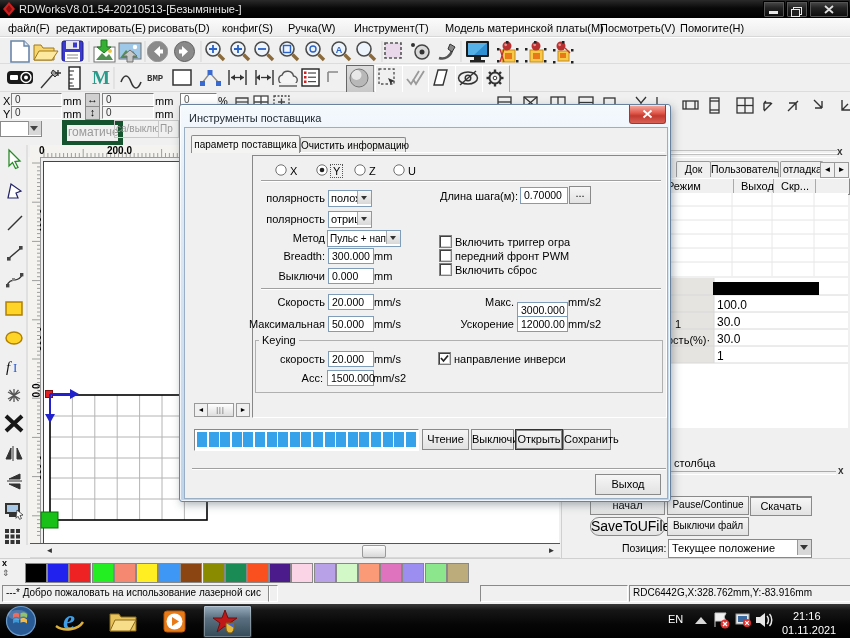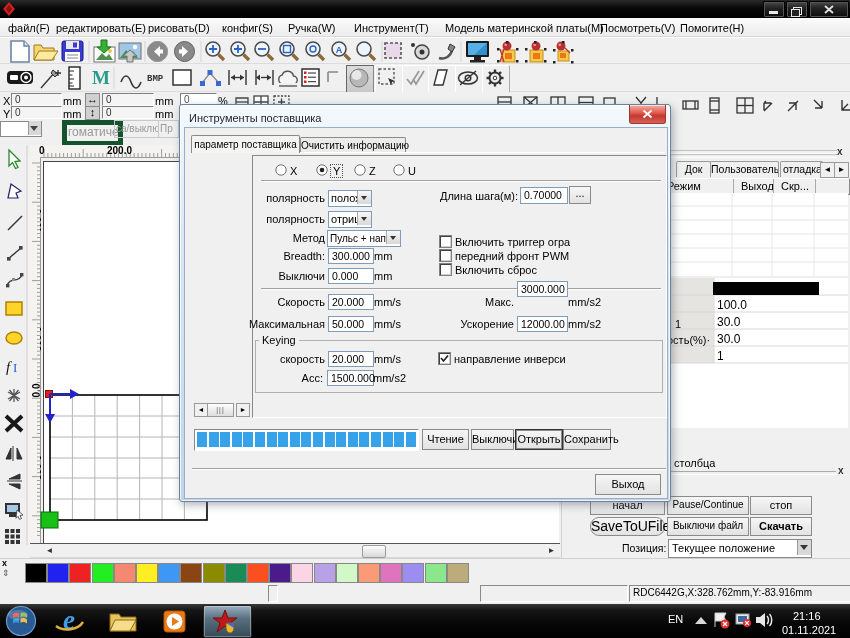--- a/index.html
+++ b/index.html
@@ -16,20 +16,21 @@
 .combo .cbtn:after{content:"";position:absolute;left:3px;top:5px;border:3.5px solid transparent;border-top:4px solid #333;}
 .combo{overflow:hidden;white-space:nowrap;font-size:11px;}
 </style></head>
 <body>
 
 <div class="abs" id="titlebar" style="left:0;top:0;width:850px;height:18px;background:linear-gradient(#2a2a2a,#090909 45%,#000);">
  <svg class="abs" style="left:2px;top:2px" width="14" height="14" viewBox="0 0 14 14">
       <polygon points="7,0 13,7 7,14 1,7" fill="#cf2020"></polygon>
       <polygon points="7,3 10,7 7,11 4,7" fill="#8a0f0f"></polygon>
     </svg>
+ <div class="lbl" style="left:19px;top:3px;color:#e8e8e8;font-size:11px;">RDWorksV8.01.54-20210513-[Безымянные-]</div>
  <div class="abs" style="left:763px;top:1px;width:20px;height:15px;background:linear-gradient(#4a4a4a,#232323 40%,#0c0c0c);border:1px solid #000;border-radius:0 0 2px 2px;box-shadow:inset 0 0 0 1px #555;">
       <div class="abs" style="left:5px;top:9px;width:9px;height:3px;background:#e8e8e8;"></div>
     </div>
  <div class="abs" style="left:786px;top:1px;width:20px;height:15px;background:linear-gradient(#4a4a4a,#232323 40%,#0c0c0c);border:1px solid #000;border-radius:0 0 2px 2px;box-shadow:inset 0 0 0 1px #555;">
    <div class="abs" style="left:6px;top:5px;width:7px;height:6px;border:1px solid #e8e8e8;"></div>
       <div class="abs" style="left:4px;top:7px;width:7px;height:6px;border:1px solid #e8e8e8;background:#232323;"></div>
     </div>
  <div class="abs" style="left:809px;top:1px;width:38px;height:15px;background:linear-gradient(#4a4a4a,#232323 40%,#0c0c0c);border:1px solid #000;border-radius:0 0 2px 2px;box-shadow:inset 0 0 0 1px #555;">
       <svg class="abs" style="left:14px;top:3px" width="10" height="9">
         <path d="M1 1l8 7M9 1L1 8" stroke="#e0e0e0" stroke-width="1.8"></path>
@@ -801,21 +802,21 @@
   </div>
 
   <div class="lbl" style="left:112px;top:312px;">столбца</div>
   <div class="abs" style="left:2px;top:326px;width:272px;height:2px;border-top:1px solid #aaa;border-bottom:1px solid #fff;"></div>
   <div class="lbl" style="left:276px;top:320px;font-size:10px;font-weight:bold;color:#333;">x</div>
   <div class="btn3" style="left:28px;top:351px;width:73px;height:17px;line-height:16px;">начал</div>
   <div class="btn3" style="left:105px;top:351px;width:80px;height:17px;line-height:16px;font-size:10px;">Pause/Continue</div>
   <div class="btn3" style="left:188px;top:351px;width:60px;height:17px;line-height:16px;">стоп</div>
   <div class="btn3" style="left:28px;top:372px;width:73px;height:17px;line-height:16px;font-size:14px;border-radius:9px;">SaveToUFile</div>
   <div class="btn3" style="left:105px;top:372px;width:80px;height:17px;line-height:16px;font-size:10px;">Выключи файл</div>
-  <div class="btn3" style="left:188px;top:372px;width:60px;height:17px;line-height:16px;font-weight:bold;">Скачать</div>
+  <div class="btn3" style="left:188px;top:352px;width:60px;height:17px;line-height:16px;">Скачать</div>
   <div class="lbl" style="left:60px;top:397px;font-size:10.5px;">Позиция:</div>
   <div class="abs" style="left:106px;top:394px;width:142px;height:17px;background:#fff;border:1px solid #888;">
    <div class="lbl" style="left:3px;top:2px;">Текущее положение</div>
    <div class="abs" style="left:128px;top:0;width:13px;height:15px;background:#d8d8d8;border-left:1px solid #999;"></div>
    <svg class="abs" style="left:131px;top:5px" width="9" height="6">
           <path d="M0 0h8l-4 5z" fill="#333"></path>
         </svg>
   </div>
  </div>
 </div>
@@ -841,20 +842,21 @@
       <div class="abs" style="left:310.8px;top:0;width:20px;height:18px;background:#d2f8c8;border:1px solid #888;"></div>
       <div class="abs" style="left:333px;top:0;width:20px;height:18px;background:#fb9a77;border:1px solid #888;"></div>
       <div class="abs" style="left:355.2px;top:0;width:20px;height:18px;background:#df73bd;border:1px solid #888;"></div>
       <div class="abs" style="left:377.4px;top:0;width:20px;height:18px;background:#9c8df0;border:1px solid #888;"></div>
       <div class="abs" style="left:399.59999999999997px;top:0;width:20px;height:18px;background:#8ce68c;border:1px solid #888;"></div>
       <div class="abs" style="left:421.8px;top:0;width:20px;height:18px;background:#bcac7c;border:1px solid #888;"></div>
     </div>
 </div>
 
 <div class="abs" id="statusbar" style="left:0;top:583px;width:850px;height:21px;background:#f0f0f0;">
+ <div class="abs" style="left:2px;top:2px;width:263px;height:15px;border:1px solid #b0b0b0;border-top-color:#8a8a8a;border-left-color:#8a8a8a;border-bottom-color:#fff;border-right-color:#fff;font-size:10px;line-height:14px;padding-left:3px;white-space:nowrap;overflow:hidden;">---* Добро пожаловать на использование лазерной сис</div>
  <div class="abs" style="left:268px;top:2px;width:8px;height:15px;border:1px solid #b0b0b0;border-top-color:#8a8a8a;border-left-color:#8a8a8a;border-bottom-color:#fff;border-right-color:#fff;"></div>
  <div class="abs" style="left:480px;top:2px;width:146px;height:15px;border:1px solid #b0b0b0;border-top-color:#8a8a8a;border-left-color:#8a8a8a;border-bottom-color:#fff;border-right-color:#fff;"></div>
  <div class="abs" style="left:629px;top:2px;width:219px;height:15px;border:1px solid #b0b0b0;border-top-color:#8a8a8a;border-left-color:#8a8a8a;border-bottom-color:#fff;border-right-color:#fff;font-size:10px;line-height:14px;padding-left:3px;white-space:nowrap;overflow:hidden;">RDC6442G,X:328.762mm,Y:-83.916mm</div>
 </div>
 
 <div class="abs" id="taskbar" style="left:0;top:604px;width:850px;height:34px;background:linear-gradient(#3a3a3a,#161616 18%,#060606 60%,#000);">
  <svg class="abs" style="left:5px;top:1px" width="32" height="32" viewBox="0 0 32 32">
   <circle cx="16" cy="16" r="14.5" fill="#2a5a94"></circle>
   <circle cx="16" cy="16" r="14.5" fill="none" stroke="#6a9aca" stroke-width="1.2"></circle>
   <g>
@@ -978,21 +980,21 @@
    <div class="cb" style="left:186px;top:93px;"></div>
         <div class="lbl" style="left:202px;top:94px;">передний фронт PWM</div>
    <div class="cb" style="left:186px;top:107px;"></div>
         <div class="lbl" style="left:202px;top:108px;">Включить сброс</div>
    <div class="groove" style="left:8px;top:132px;width:400px;"></div>
 
    <div class="lbl" style="right:341px;top:140px;">Скорость</div>
    <div class="sunken" style="left:75px;top:138px;width:41px;height:13px;padding:1px 0 0 3px;">20.000</div>
    <div class="lbl" style="left:121px;top:140px;">mm/s</div>
    <div class="lbl" style="right:152px;top:140px;">Макс.</div>
-   <div class="sunken" style="left:264px;top:125px;width:46px;height:13px;padding:1px 0 0 3px;">3000.000</div>
+   <div class="sunken" style="left:264px;top:146px;width:46px;height:13px;padding:1px 0 0 3px;">3000.000</div>
    <div class="lbl" style="left:315px;top:140px;">mm/s2</div>
    <div class="lbl" style="right:341px;top:162px;">Максимальная</div>
    <div class="sunken" style="left:75px;top:160px;width:41px;height:13px;padding:1px 0 0 3px;">50.000</div>
    <div class="lbl" style="left:121px;top:162px;">mm/s</div>
    <div class="lbl" style="right:152px;top:162px;">Ускорение</div>
    <div class="sunken" style="left:264px;top:160px;width:46px;height:13px;padding:1px 0 0 3px;">12000.00</div>
    <div class="lbl" style="left:315px;top:162px;">mm/s2</div>
 
    <div class="abs" style="left:2px;top:184px;width:406px;height:51px;border:1px solid #b0b0b0;"></div>
    <div class="lbl" style="left:6px;top:178px;background:#f0f0f0;padding:0 3px;">Keying</div>

